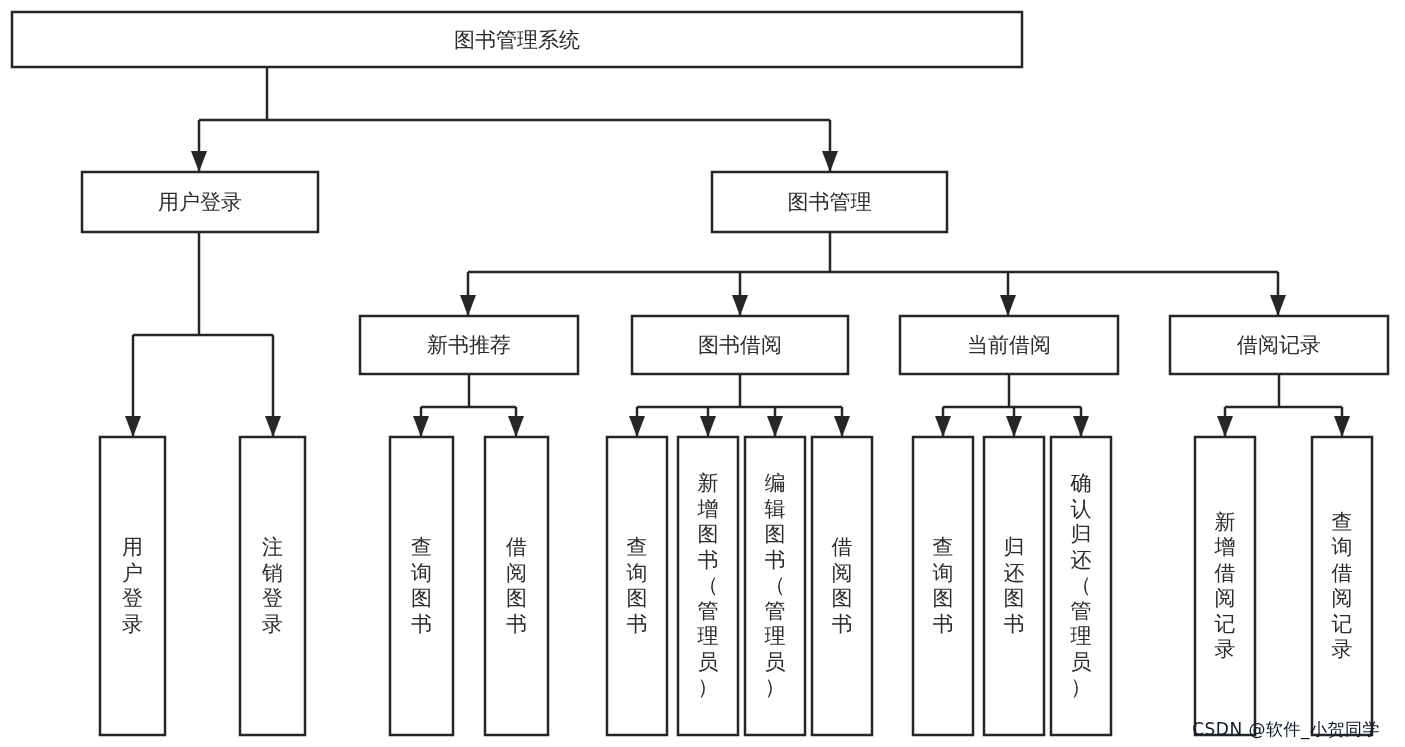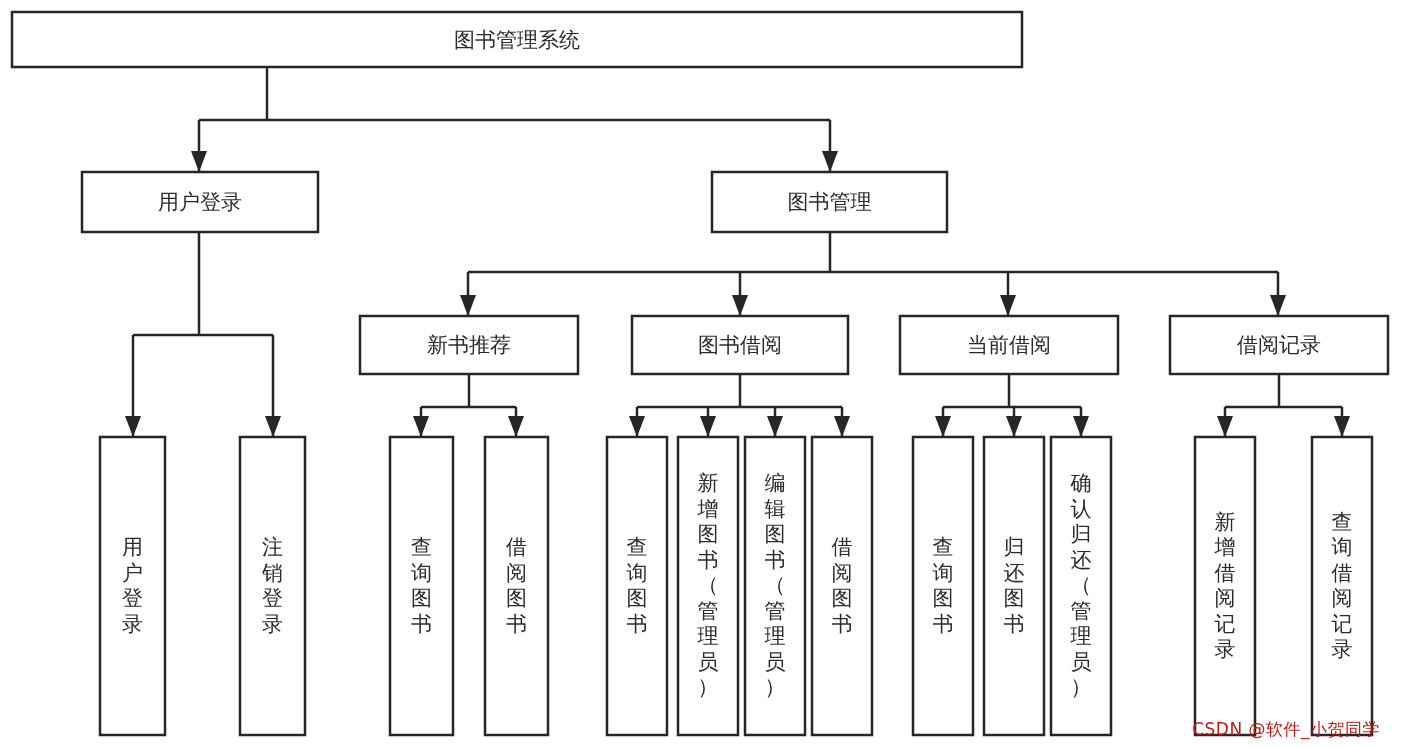--- a/index.html
+++ b/index.html
@@ -53,21 +53,21 @@
   .arrow-head {
     fill: #262626;
     stroke: none;
   }
   .watermark {
     position: absolute;
     right: 8px;
     bottom: 6px;
     font-family: "DejaVu Sans", "Liberation Sans", sans-serif;
     font-size: 17px;
-    color: #b91c1c;
+    color: #0f172a;
     letter-spacing: 0.5px;
     white-space: nowrap;
     pointer-events: none;
   }
 </style>
 </head>
 <body>
 
 <div id="diagram-root">
   <svg class="diagram" viewBox="0 0 1405 747">

